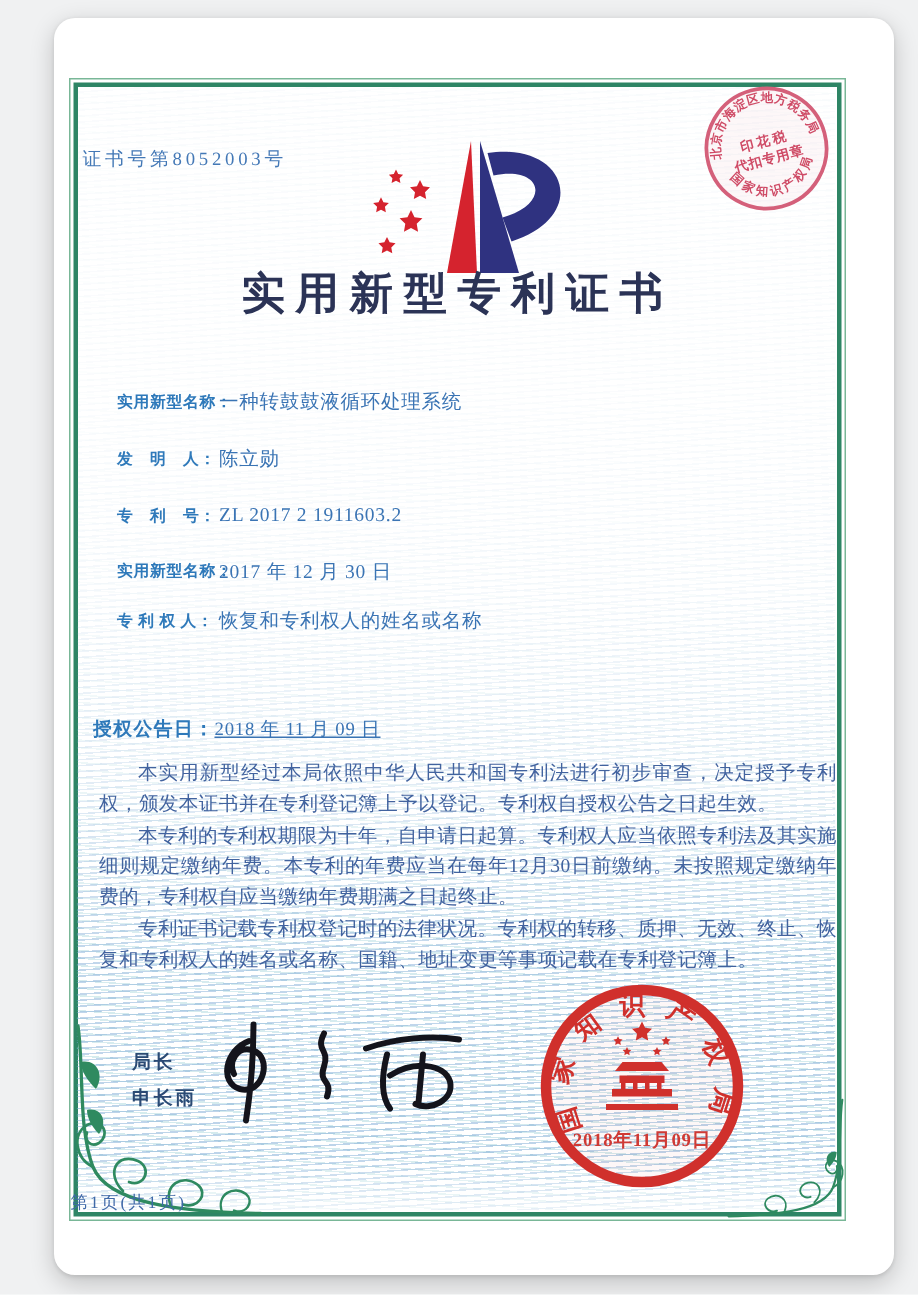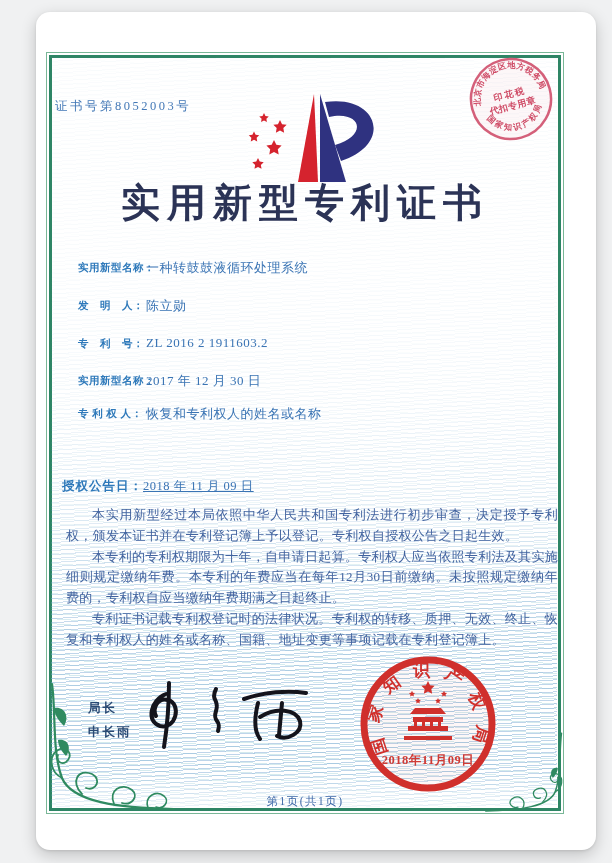--- a/index.html
+++ b/index.html
@@ -11,38 +11,38 @@
   .frame-inner{position:absolute;inset:2px;border:3px solid #2e8565;}
   .guilloche{position:absolute;left:15px;top:45px;width:506px;height:750px;pointer-events:none;
     background:
       repeating-linear-gradient(176deg, rgba(122,168,212,.55) 0 1px, rgba(255,255,255,0) 1px 4px),
       repeating-linear-gradient(184deg, rgba(118,190,200,.35) 0 1px, rgba(255,255,255,0) 1px 5px);
     -webkit-mask-image:linear-gradient(to bottom, rgba(0,0,0,.07) 0 28%, rgba(0,0,0,.14) 45%, rgba(0,0,0,.40) 62%, rgba(0,0,0,.85) 78%, rgba(0,0,0,.9) 95%, rgba(0,0,0,.25) 100%);
     mask-image:linear-gradient(to bottom, rgba(0,0,0,.07) 0 28%, rgba(0,0,0,.14) 45%, rgba(0,0,0,.40) 62%, rgba(0,0,0,.85) 78%, rgba(0,0,0,.9) 95%, rgba(0,0,0,.25) 100%);}
   .certno{position:absolute;left:19px;top:86px;font-size:12.5px;letter-spacing:2.5px;color:#4378b6;}
   .logo{position:absolute;left:192px;top:78px;}
   .title{position:absolute;left:11px;top:164px;width:516px;text-align:center;
-         font-size:39px;font-weight:600;letter-spacing:7px;color:#2b3356;}
+         font-size:29px;font-weight:600;letter-spacing:7px;color:#2b3356;}
   .frow{position:absolute;left:42px;display:flex;align-items:flex-start;white-space:nowrap;}
   .flabel{display:inline-block;width:68px;flex:0 0 68px;font-size:10.5px;font-weight:bold;
           color:#2e79ba;letter-spacing:.5px;padding-top:2px;}
   .fvalue{font-size:13px;color:#3a74b4;letter-spacing:.5px;}
   .fvalue.wrap{white-space:normal;width:402px;line-height:19px;}
   .grow{position:absolute;top:466px;font-size:12.5px;white-space:nowrap;}
   .grow .glabel{color:#2e79ba;font-weight:bold;letter-spacing:1px;}
   .grow .gvalue{color:#3a74b4;letter-spacing:.5px;text-decoration:underline;}
   .body-text{position:absolute;left:30px;top:493px;width:492px;}
   .body-text p{margin:0;font-size:13px;line-height:20.8px;color:#42639f;
                text-indent:2em;text-align:justify;letter-spacing:.3px;}
   .signer{position:absolute;left:52px;top:684px;color:#2a4a74;font-size:12.5px;
           font-weight:bold;line-height:24px;letter-spacing:2px;}
   .signature{position:absolute;left:100px;top:666px;}
   .issue-seal{position:absolute;left:320px;top:640px;}
   .tax-stamp{position:absolute;left:430px;top:42px;}
-  .footer{position:absolute;left:11px;top:782px;width:516px;text-align:center;
+  .footer{position:absolute;left:11px;top:782px;width:516px;
           font-size:11.5px;color:#3f69a8;letter-spacing:1.5px;}
   .flourish{position:absolute;}
   svg text{font-family:"Liberation Serif","DejaVu Serif",serif;}
 </style>
 </head>
 <body>
 
 <div class="stage">
   <div class="card">
 
@@ -101,21 +101,21 @@
     <div class="frow" style="top:247px">
       <span class="flabel">实用新型名称：</span>
       <span class="fvalue">一种转鼓鼓液循环处理系统</span>
     </div>
     <div class="frow" style="top:285px">
       <span class="flabel">发　明　人：</span>
       <span class="fvalue">陈立勋</span>
     </div>
     <div class="frow" style="top:323px">
       <span class="flabel">专　利　号：</span>
-      <span class="fvalue">ZL 2016 2 1911603.2</span>
+      <span class="fvalue">ZL 2017 2 1911603.2</span>
     </div>
     <div class="frow" style="top:360px">
       <span class="flabel">实用新型名称：</span>
       <span class="fvalue">2017 年 12 月 30 日</span>
     </div>
     <div class="frow" style="top:393px">
       <span class="flabel">专 利 权 人：</span>
       <span class="fvalue">恢复和专利权人的姓名或名称</span>
     </div>
 

